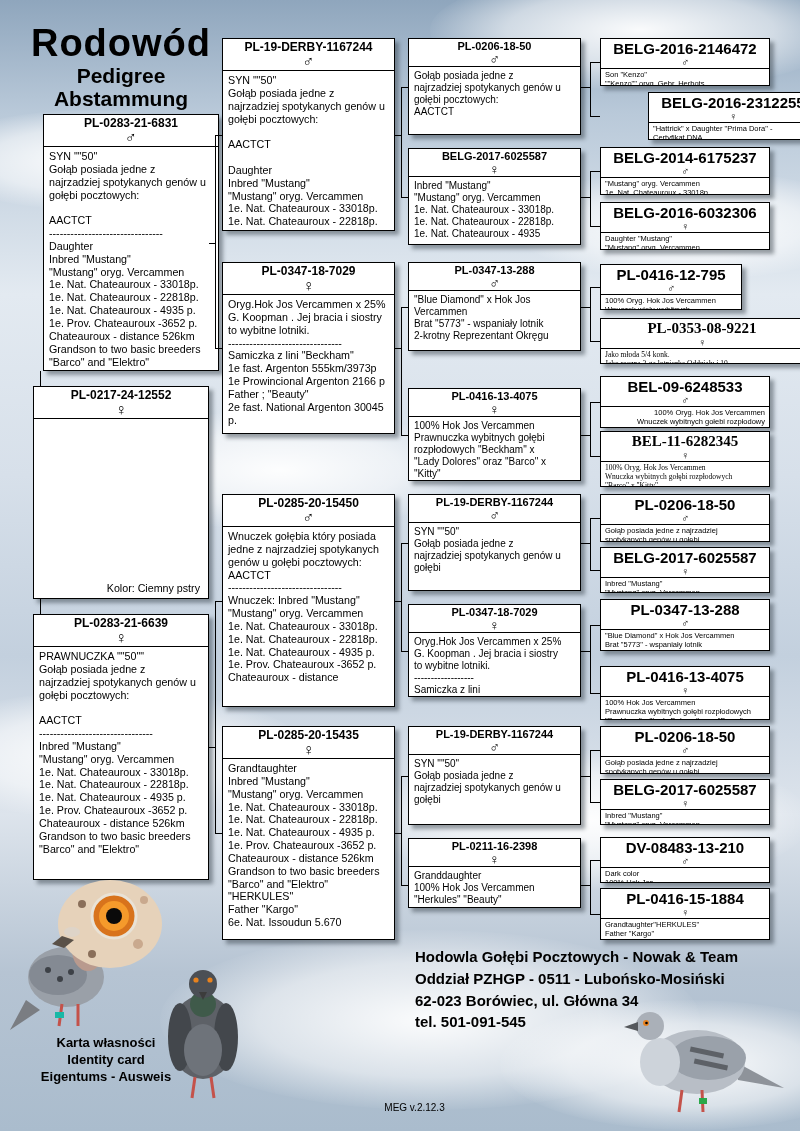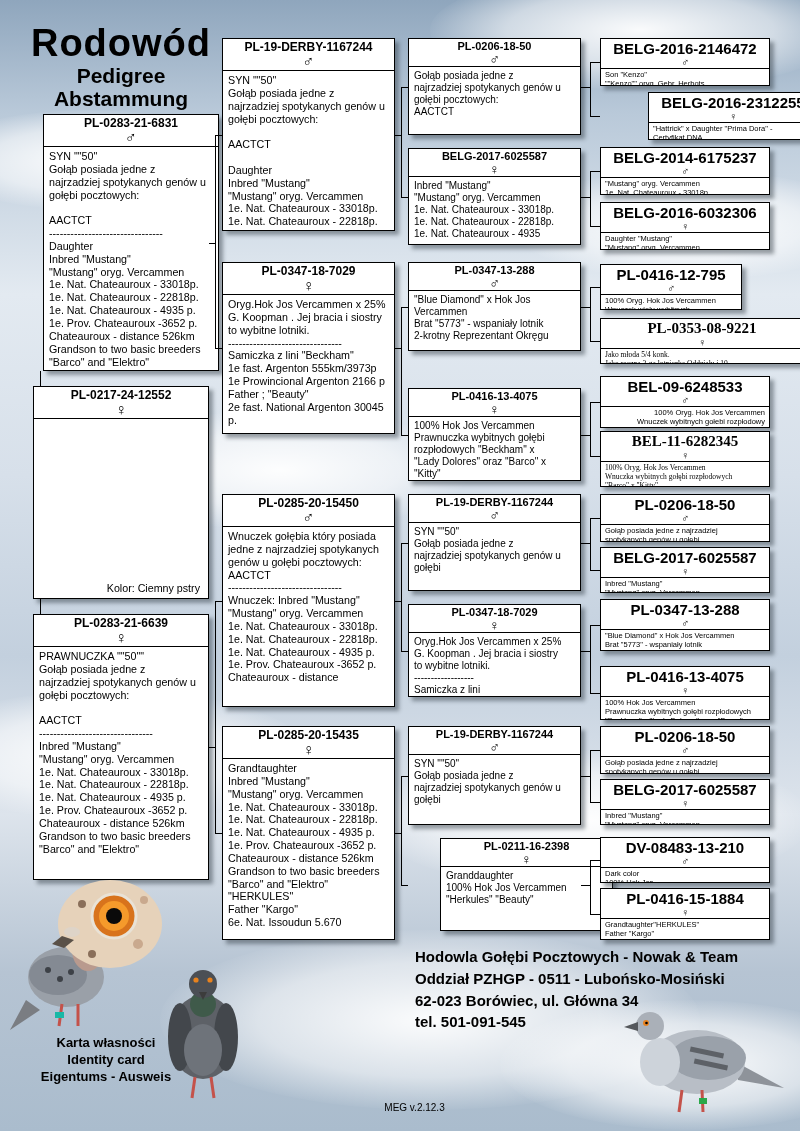--- a/index.html
+++ b/index.html
@@ -249,21 +249,21 @@
     <div class="box md" style="left: 408px; top: 726px; width: 173px; height: 99px;">
       <div class="box-head">
         <span class="ring">PL-19-DERBY-1167244</span>
         <span class="sex">♂</span>
       </div>
       <div class="box-body">SYN ""50"
 Gołąb posiada jedne z
 najrzadziej spotykanych genów u
 gołębi</div>
     </div>
-    <div class="box md" style="left: 408px; top: 838px; width: 173px; height: 93px; margin-left: 32px;">
+    <div class="box md" style="left: 408px; top: 838px; width: 173px; height: 70px;">
       <div class="box-head">
         <span class="ring">PL-0211-16-2398</span>
         <span class="sex">♀</span>
       </div>
       <div class="box-body">Granddaughter
 100% Hok Jos Vercammen
 "Herkules" "Beauty"</div>
     </div>
     <div class="box sm" style="left: 600px; top: 38px; width: 170px; height: 48px;">
       <div class="box-head">

